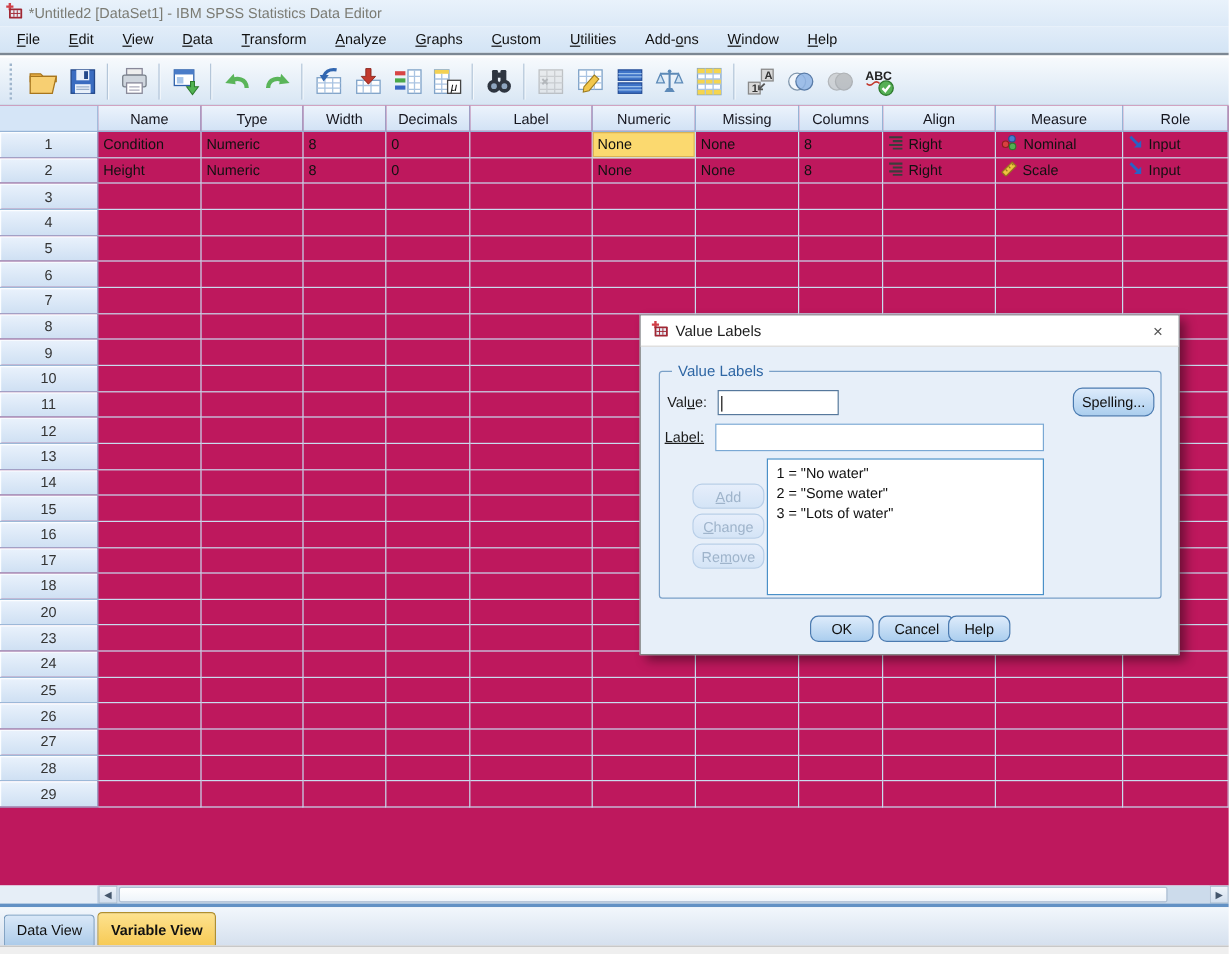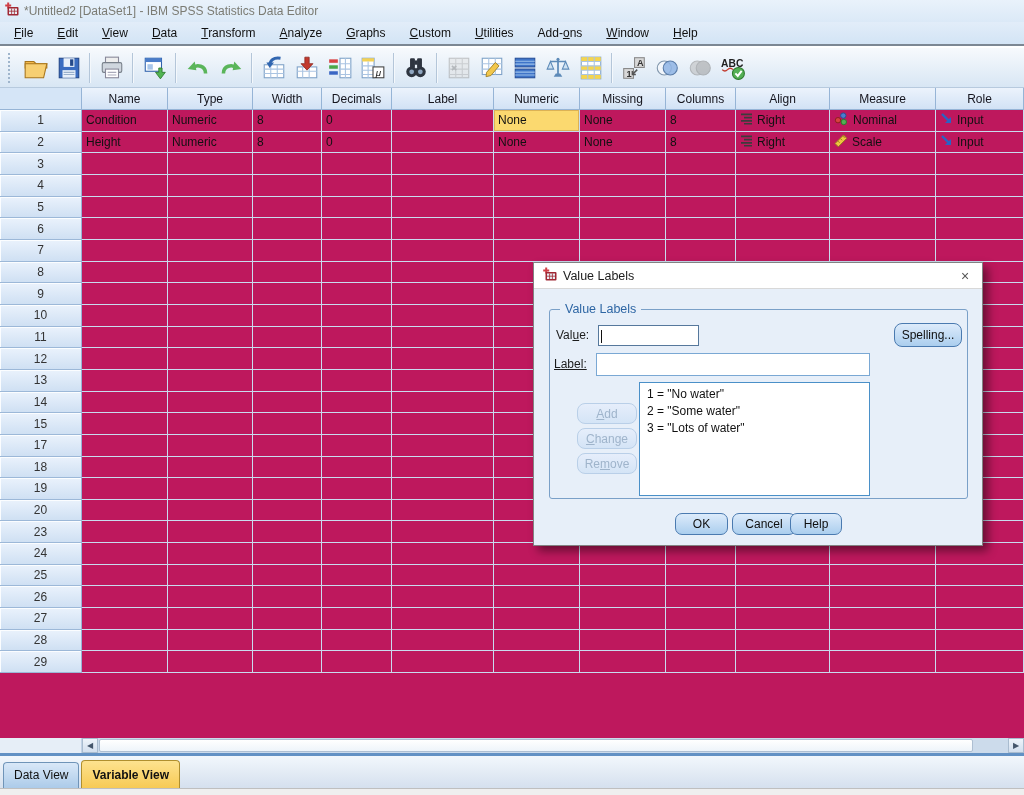--- a/index.html
+++ b/index.html
@@ -549,49 +549,49 @@
         <div class="gc " style="width: 70px; flex: 0 0 70px;"></div>
         <div class="gc " style="width: 102px; flex: 0 0 102px;"></div>
         <div class="gc " style="width: 86px; flex: 0 0 86px;"></div>
         <div class="gc " style="width: 86px; flex: 0 0 86px;"></div>
         <div class="gc " style="width: 70px; flex: 0 0 70px;"></div>
         <div class="gc " style="width: 94px; flex: 0 0 94px;"></div>
         <div class="gc " style="width: 106px; flex: 0 0 106px;"></div>
         <div class="gc " style="width: 88px; flex: 0 0 88px;"></div>
       </div>
       <div class="grow">
+        <div class="gc rowhdr" style="width: 82px; flex: 0 0 82px;">16</div>
+        <div class="gc " style="width: 86px; flex: 0 0 86px;"></div>
+        <div class="gc " style="width: 85px; flex: 0 0 85px;"></div>
+        <div class="gc " style="width: 69px; flex: 0 0 69px;"></div>
+        <div class="gc " style="width: 70px; flex: 0 0 70px;"></div>
+        <div class="gc " style="width: 102px; flex: 0 0 102px;"></div>
+        <div class="gc " style="width: 86px; flex: 0 0 86px;"></div>
+        <div class="gc " style="width: 86px; flex: 0 0 86px;"></div>
+        <div class="gc " style="width: 70px; flex: 0 0 70px;"></div>
+        <div class="gc " style="width: 94px; flex: 0 0 94px;"></div>
+        <div class="gc " style="width: 106px; flex: 0 0 106px;"></div>
+        <div class="gc " style="width: 88px; flex: 0 0 88px;"></div>
+      </div>
+      <div class="grow">
         <div class="gc rowhdr" style="width: 82px; flex: 0 0 82px;">17</div>
         <div class="gc " style="width: 86px; flex: 0 0 86px;"></div>
         <div class="gc " style="width: 85px; flex: 0 0 85px;"></div>
         <div class="gc " style="width: 69px; flex: 0 0 69px;"></div>
         <div class="gc " style="width: 70px; flex: 0 0 70px;"></div>
         <div class="gc " style="width: 102px; flex: 0 0 102px;"></div>
         <div class="gc " style="width: 86px; flex: 0 0 86px;"></div>
         <div class="gc " style="width: 86px; flex: 0 0 86px;"></div>
         <div class="gc " style="width: 70px; flex: 0 0 70px;"></div>
         <div class="gc " style="width: 94px; flex: 0 0 94px;"></div>
         <div class="gc " style="width: 106px; flex: 0 0 106px;"></div>
         <div class="gc " style="width: 88px; flex: 0 0 88px;"></div>
       </div>
       <div class="grow">
         <div class="gc rowhdr" style="width: 82px; flex: 0 0 82px;">18</div>
-        <div class="gc " style="width: 86px; flex: 0 0 86px;"></div>
-        <div class="gc " style="width: 85px; flex: 0 0 85px;"></div>
-        <div class="gc " style="width: 69px; flex: 0 0 69px;"></div>
-        <div class="gc " style="width: 70px; flex: 0 0 70px;"></div>
-        <div class="gc " style="width: 102px; flex: 0 0 102px;"></div>
-        <div class="gc " style="width: 86px; flex: 0 0 86px;"></div>
-        <div class="gc " style="width: 86px; flex: 0 0 86px;"></div>
-        <div class="gc " style="width: 70px; flex: 0 0 70px;"></div>
-        <div class="gc " style="width: 94px; flex: 0 0 94px;"></div>
-        <div class="gc " style="width: 106px; flex: 0 0 106px;"></div>
-        <div class="gc " style="width: 88px; flex: 0 0 88px;"></div>
-      </div>
-      <div class="grow">
-        <div class="gc rowhdr" style="width: 82px; flex: 0 0 82px;">19</div>
         <div class="gc " style="width: 86px; flex: 0 0 86px;"></div>
         <div class="gc " style="width: 85px; flex: 0 0 85px;"></div>
         <div class="gc " style="width: 69px; flex: 0 0 69px;"></div>
         <div class="gc " style="width: 70px; flex: 0 0 70px;"></div>
         <div class="gc " style="width: 102px; flex: 0 0 102px;"></div>
         <div class="gc " style="width: 86px; flex: 0 0 86px;"></div>
         <div class="gc " style="width: 86px; flex: 0 0 86px;"></div>
         <div class="gc " style="width: 70px; flex: 0 0 70px;"></div>
         <div class="gc " style="width: 94px; flex: 0 0 94px;"></div>
         <div class="gc " style="width: 106px; flex: 0 0 106px;"></div>

